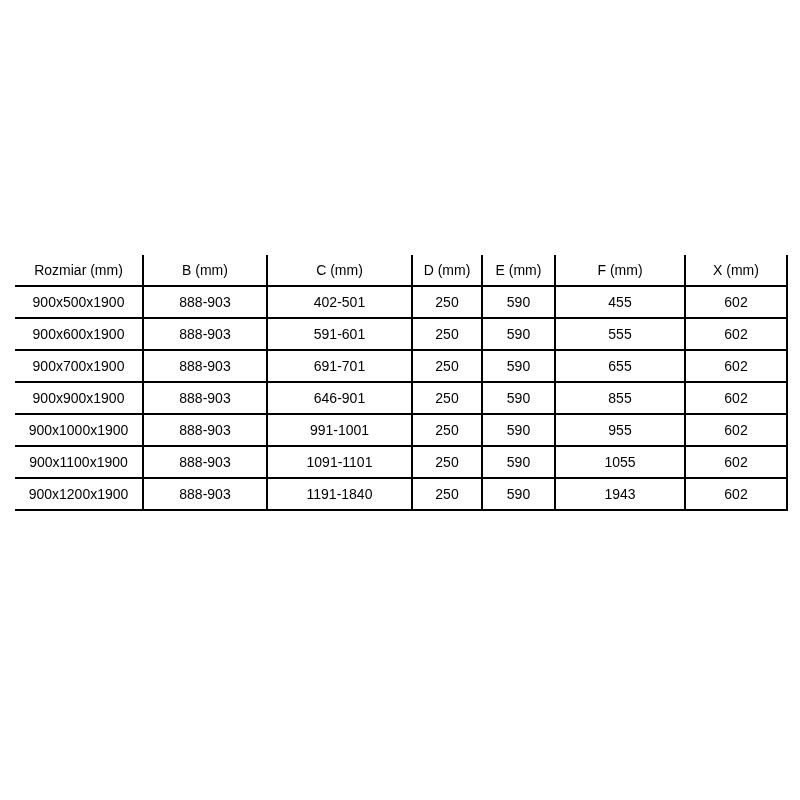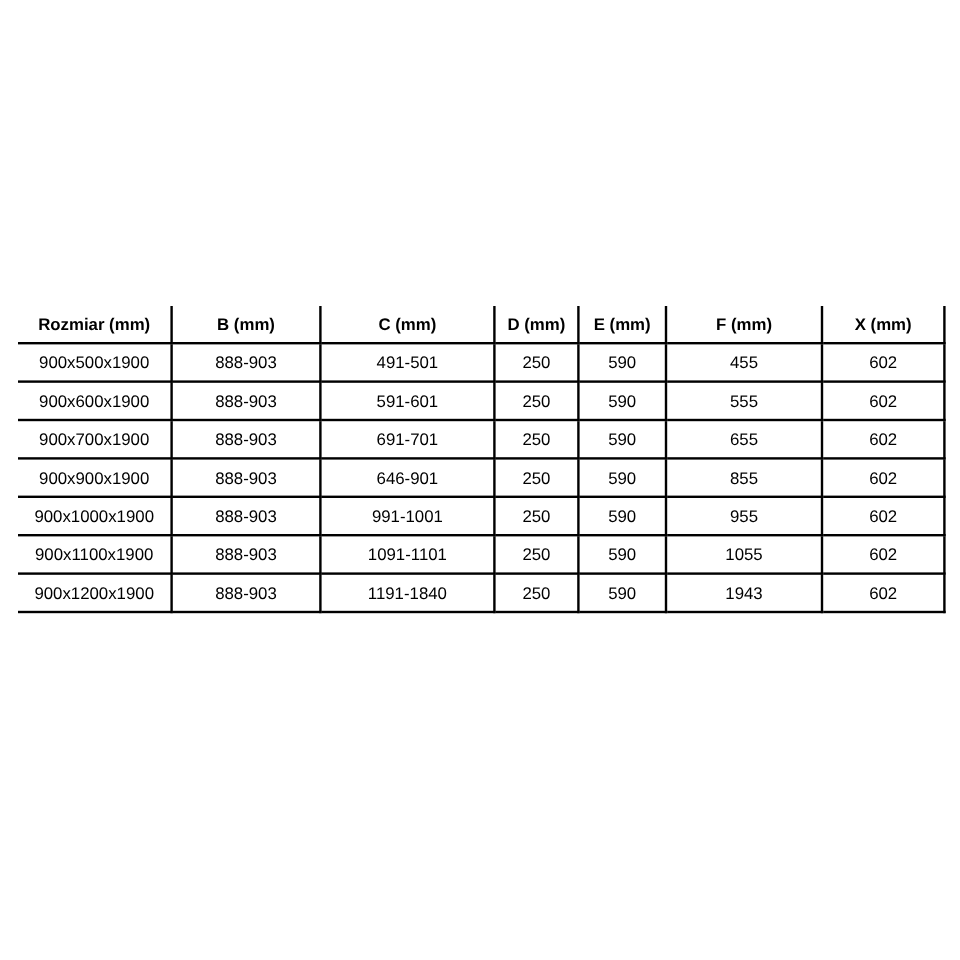--- a/index.html
+++ b/index.html
@@ -31,21 +31,21 @@
     text-align: center;
     vertical-align: middle;
     font-size: 14px;
     color: #000000;
     white-space: nowrap;
     overflow: hidden;
   }
   
   .spec-table thead th {
     border-top: none;
-    font-weight: bold;
+    font-weight: normal;
   }
   .spec-table tr > th:first-child,
   .spec-table tr > td:first-child {
     border-left: none;
   }
 </style>
 </head>
 <body>
 
 <table class="spec-table">
@@ -66,21 +66,21 @@
         <th>D (mm)</th>
         <th>E (mm)</th>
         <th>F (mm)</th>
         <th>X (mm)</th>
       </tr>
   </thead>
   <tbody>
       <tr>
         <td>900x500x1900</td>
         <td>888-903</td>
-        <td>491-501</td>
+        <td>402-501</td>
         <td>250</td>
         <td>590</td>
         <td>455</td>
         <td>602</td>
       </tr>
       <tr>
         <td>900x600x1900</td>
         <td>888-903</td>
         <td>591-601</td>
         <td>250</td>

